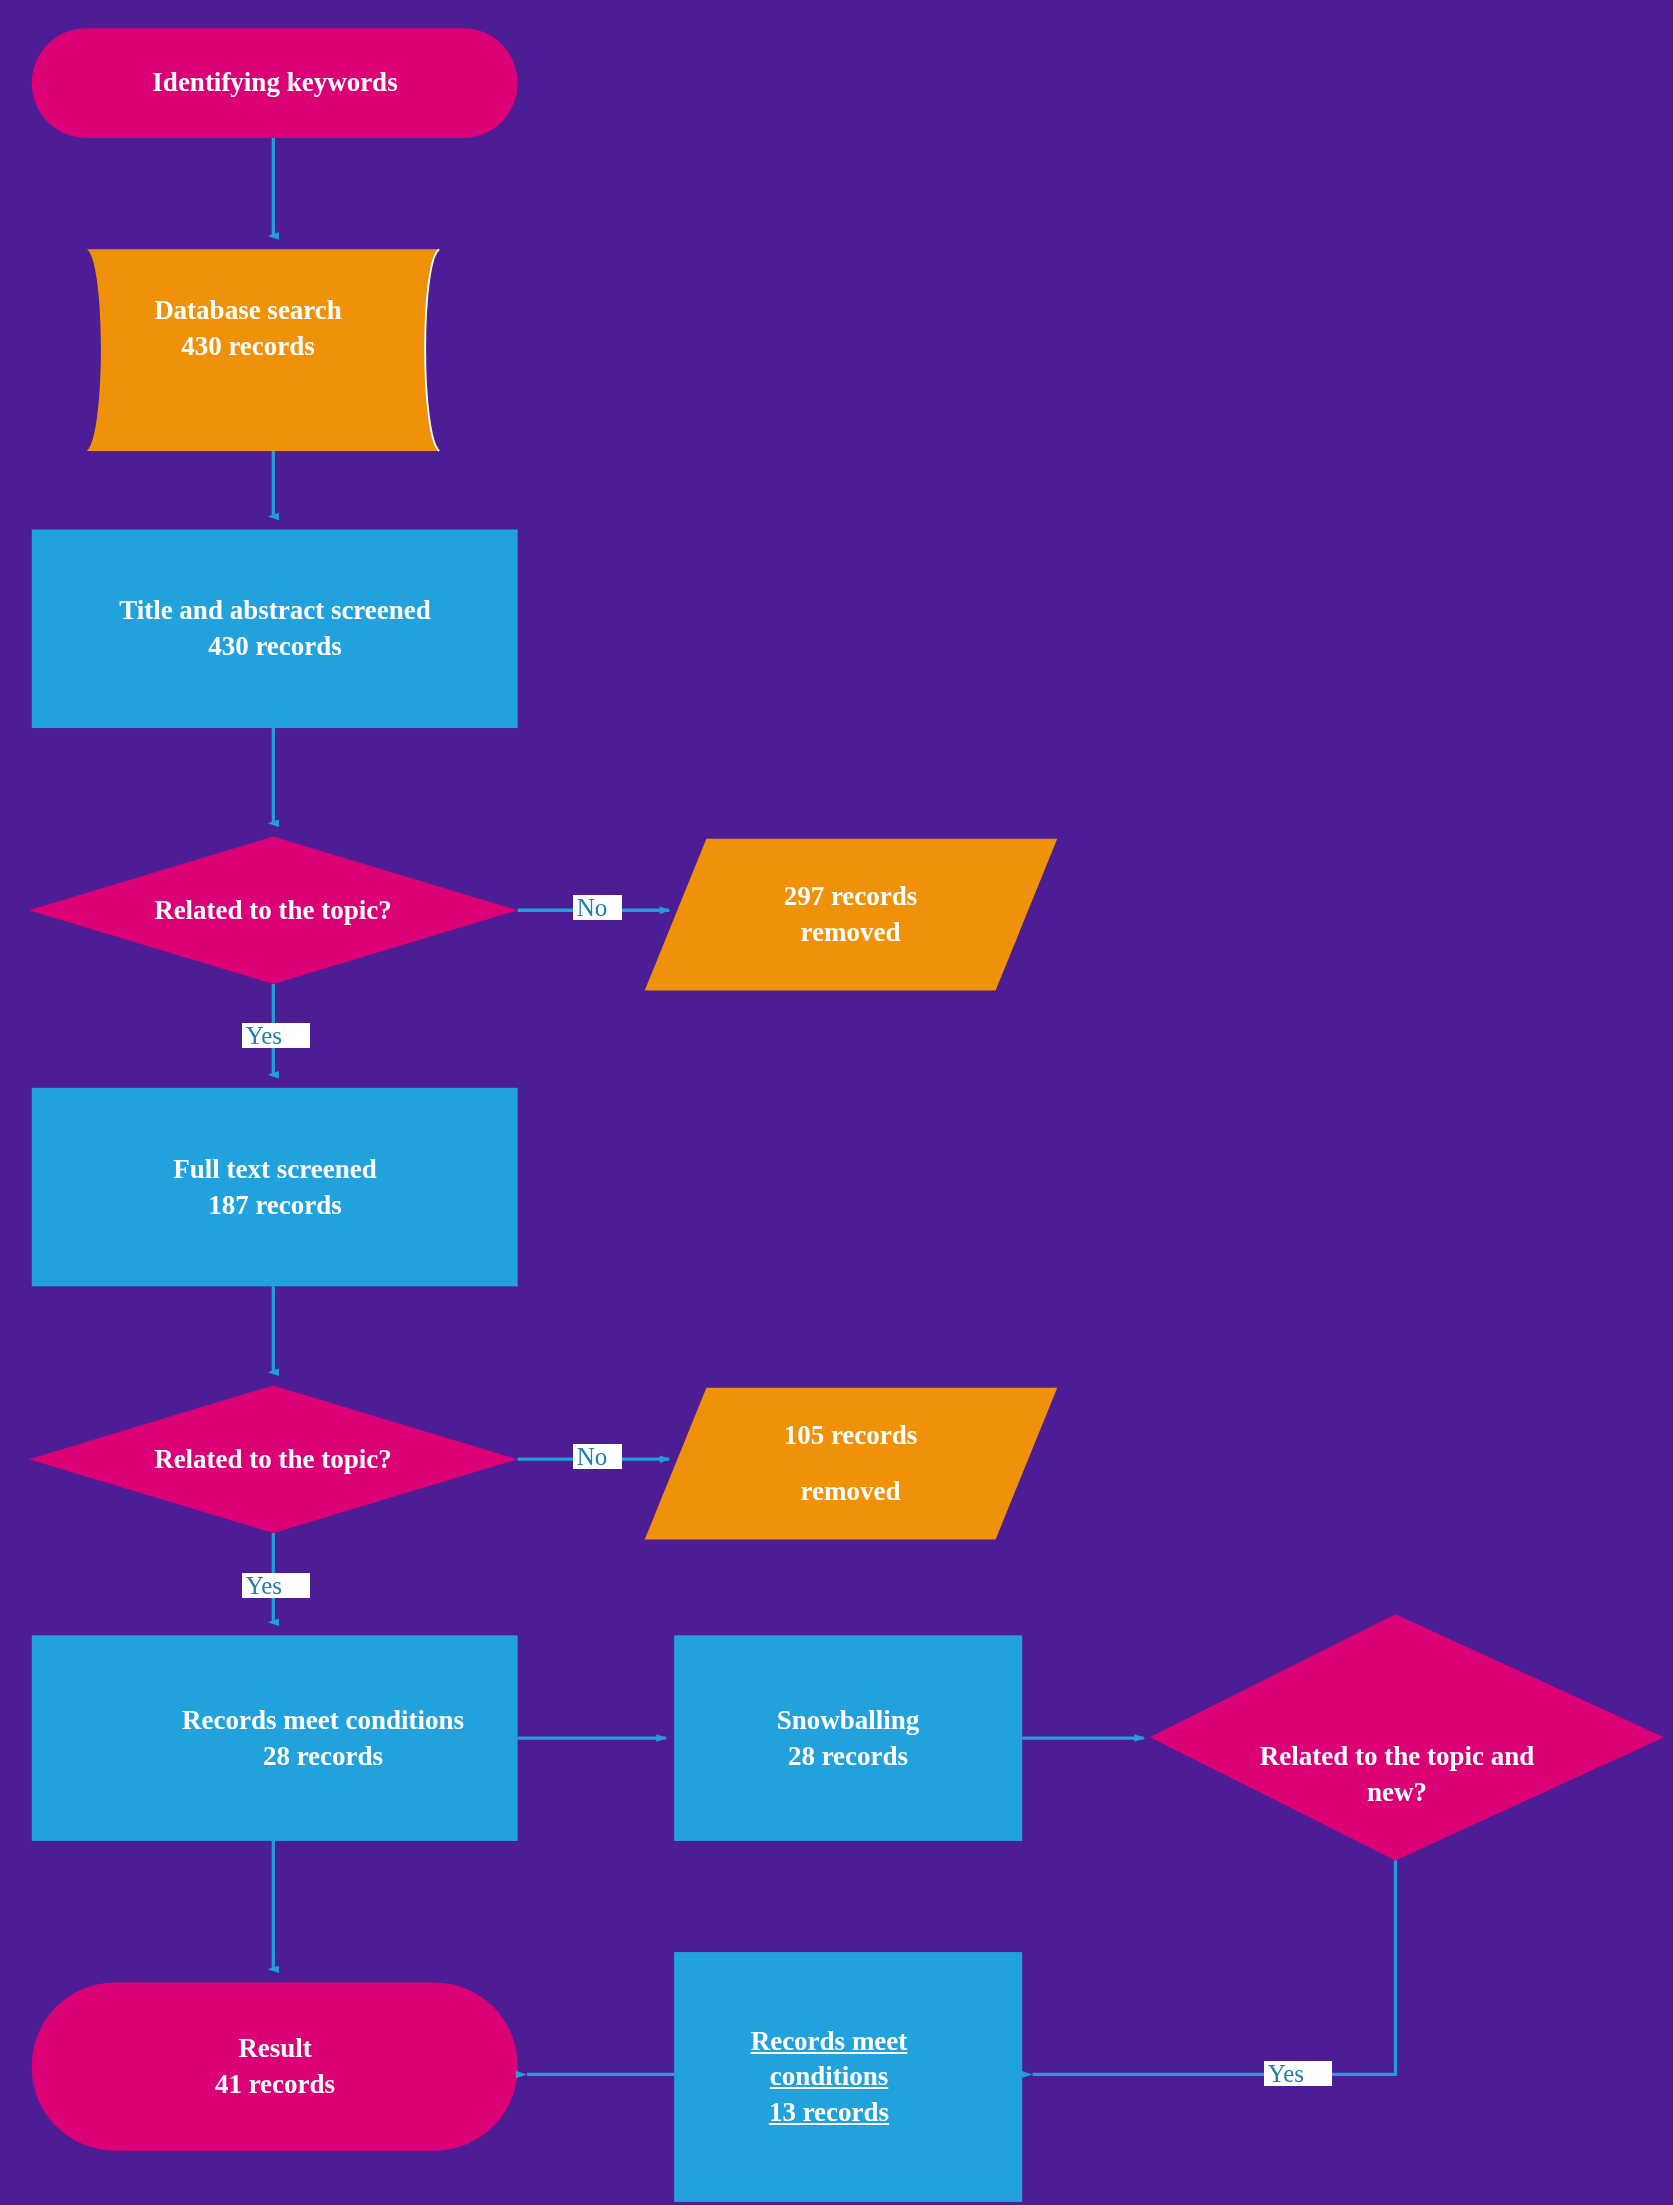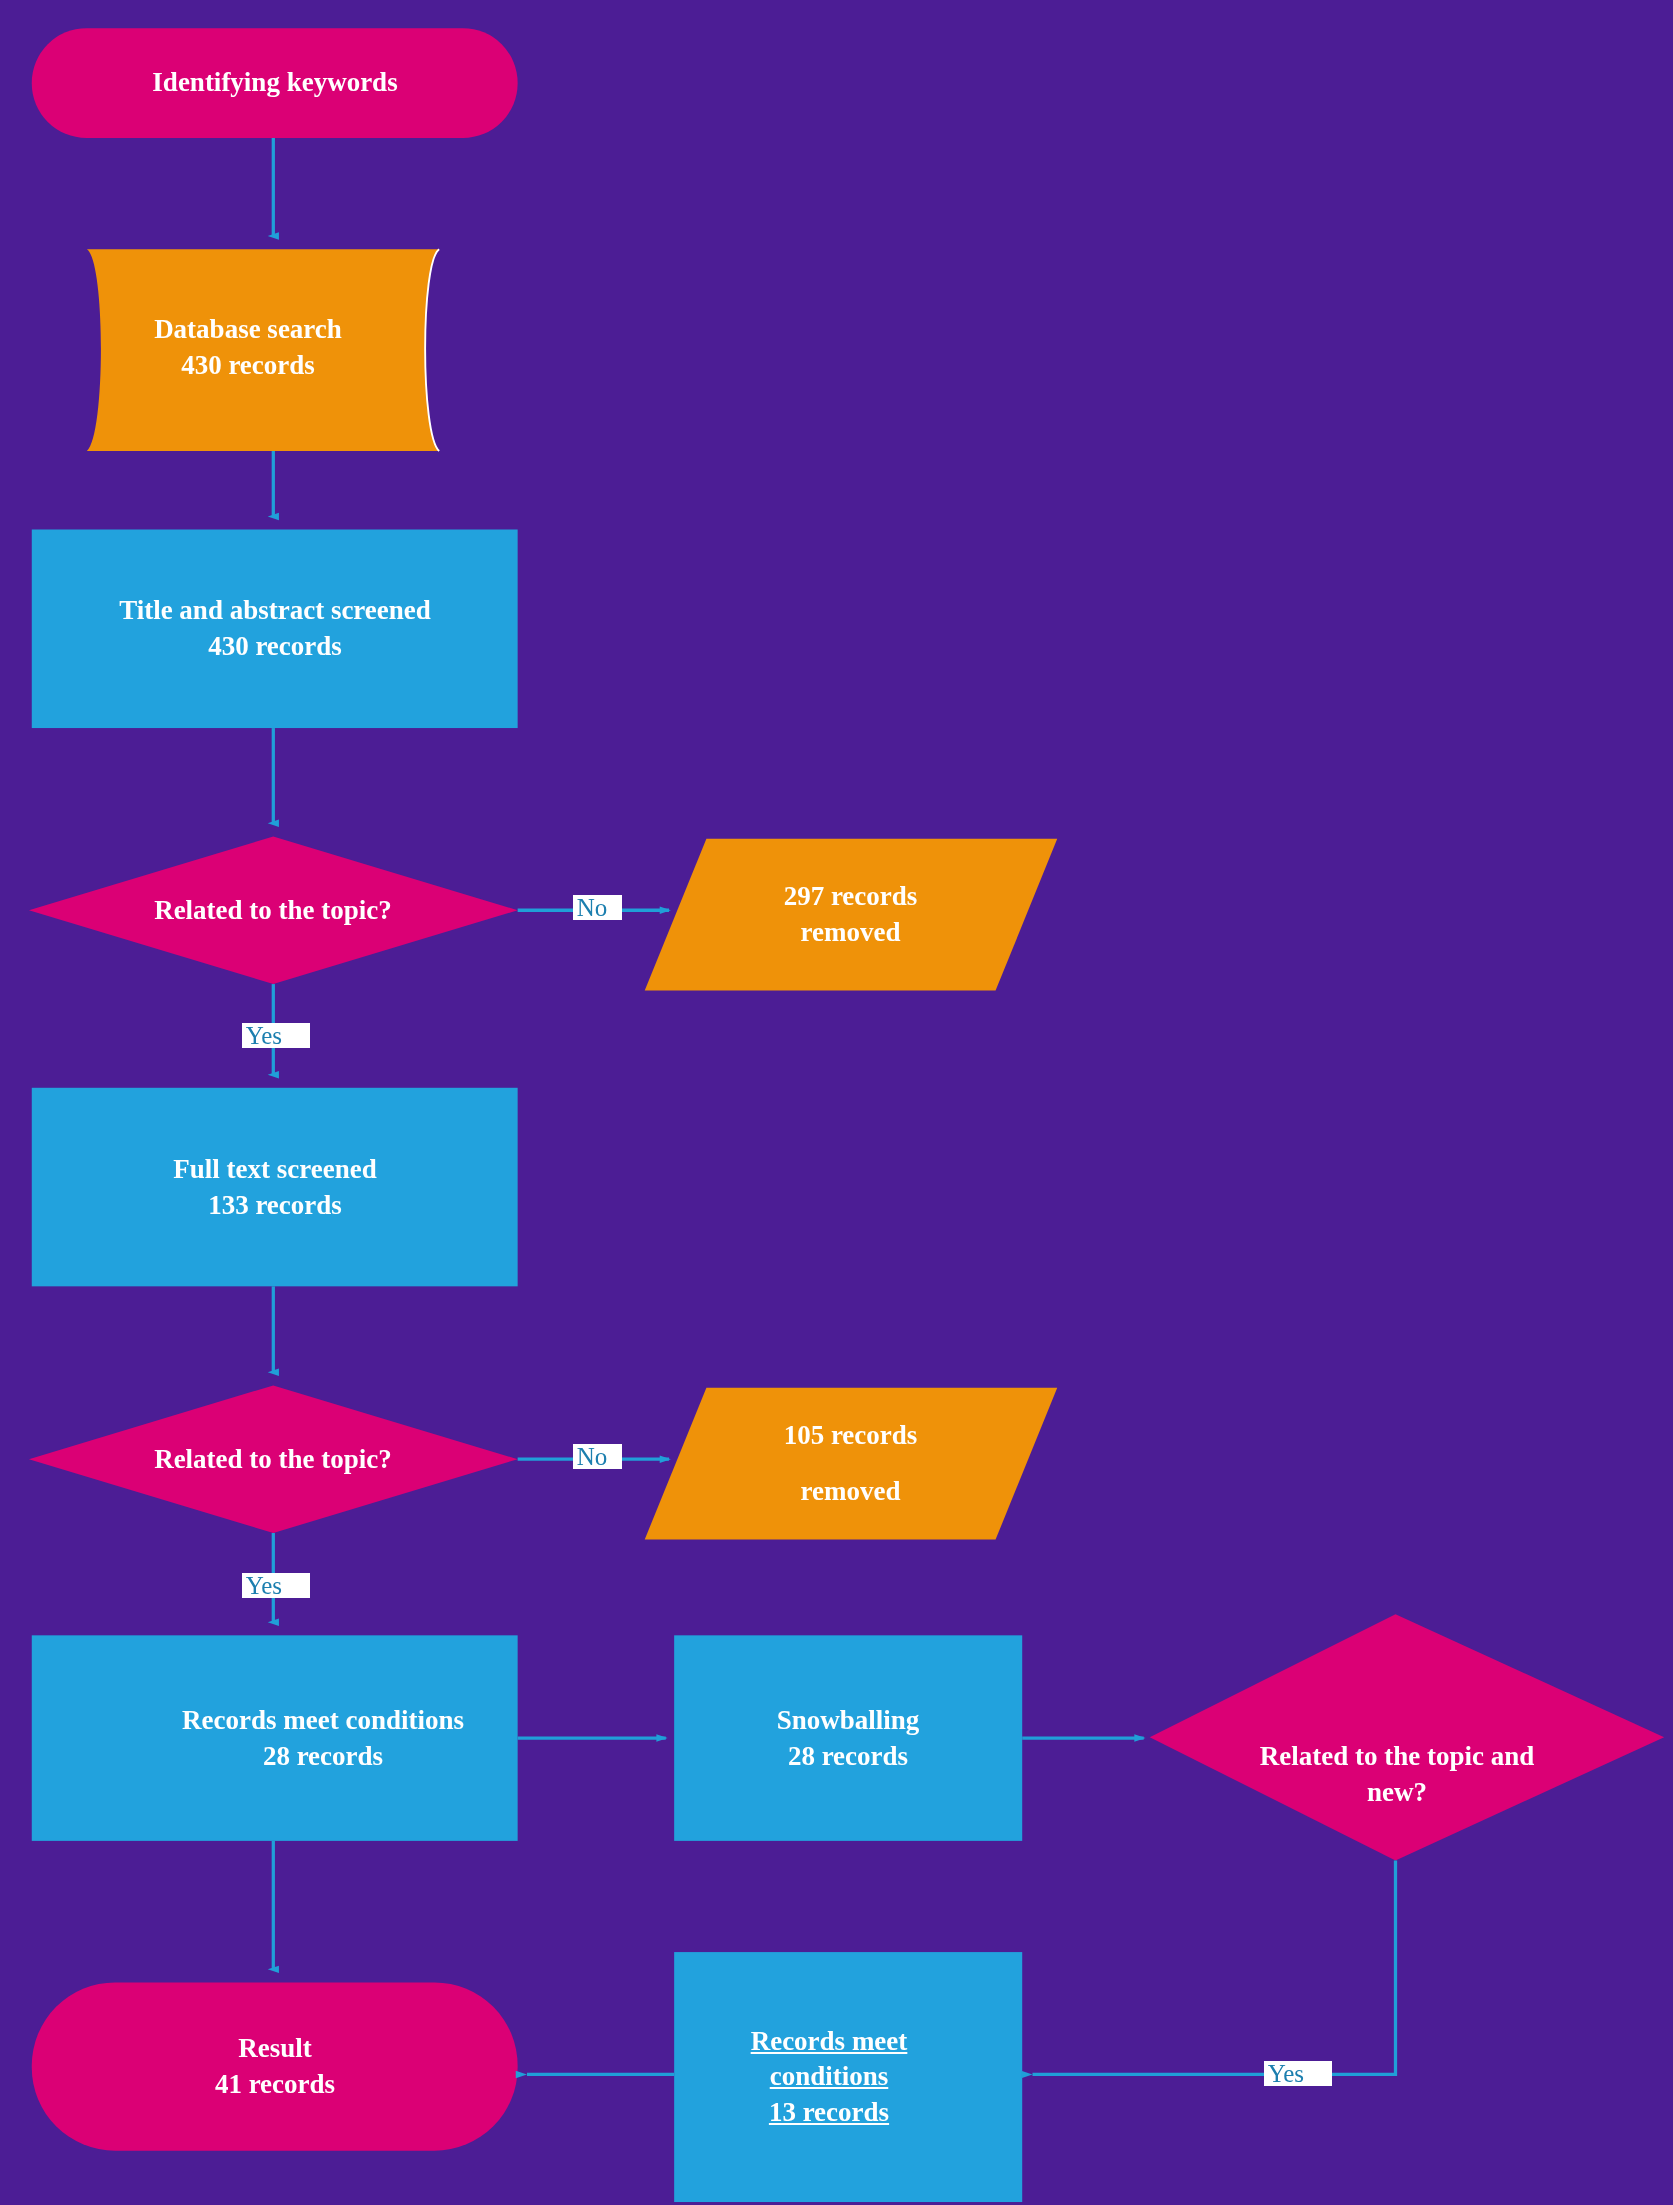--- a/index.html
+++ b/index.html
@@ -121,42 +121,42 @@
 
     <path d="M 2987,3982 L 2987,4440 L 2210,4440" fill="none" stroke="#209FD8" stroke-width="7" marker-end="url(#arrowLeft)"></path>
 
     <line x1="1443" y1="4440" x2="1128" y2="4440" stroke="#209FD8" stroke-width="7" marker-end="url(#arrowLeft)"></line>
   </svg>
 
   <div class="node-label" style="left:32px; top:28px; width:486px; height:110px;">
     <span>Identifying keywords</span>
   </div>
 
-  <div class="node-label" style="left:75px; top:249px; width:346px; height:160px;margin-top:19px;">
+  <div class="node-label" style="left:75px; top:249px; width:346px; height:160px;">
     <span>Database search</span>
     <span>430 records</span>
   </div>
 
   <div class="node-label" style="left:32px; top:529px; width:486px; height:199px;">
     <span>Title and abstract screened</span>
     <span>430 records</span>
   </div>
 
   <div class="node-label" style="left:65px; top:873px; width:416px; height:75px;">
     <span>Related to the topic?</span>
   </div>
 
   <div class="node-label" style="left:673px; top:839px; width:355px; height:152px;">
     <span>297 records</span>
     <span>removed</span>
   </div>
 
   <div class="node-label" style="left:32px; top:1088px; width:486px; height:199px;">
     <span>Full text screened</span>
-    <span>133 records</span>
+    <span>187 records</span>
   </div>
 
   <div class="node-label" style="left:65px; top:1422px; width:416px; height:75px;">
     <span>Related to the topic?</span>
   </div>
 
   <div class="node-label" style="left:673px; top:1388px; width:355px; height:152px;gap:20px;">
     <span>105 records</span>
     <span>removed</span>
   </div>

